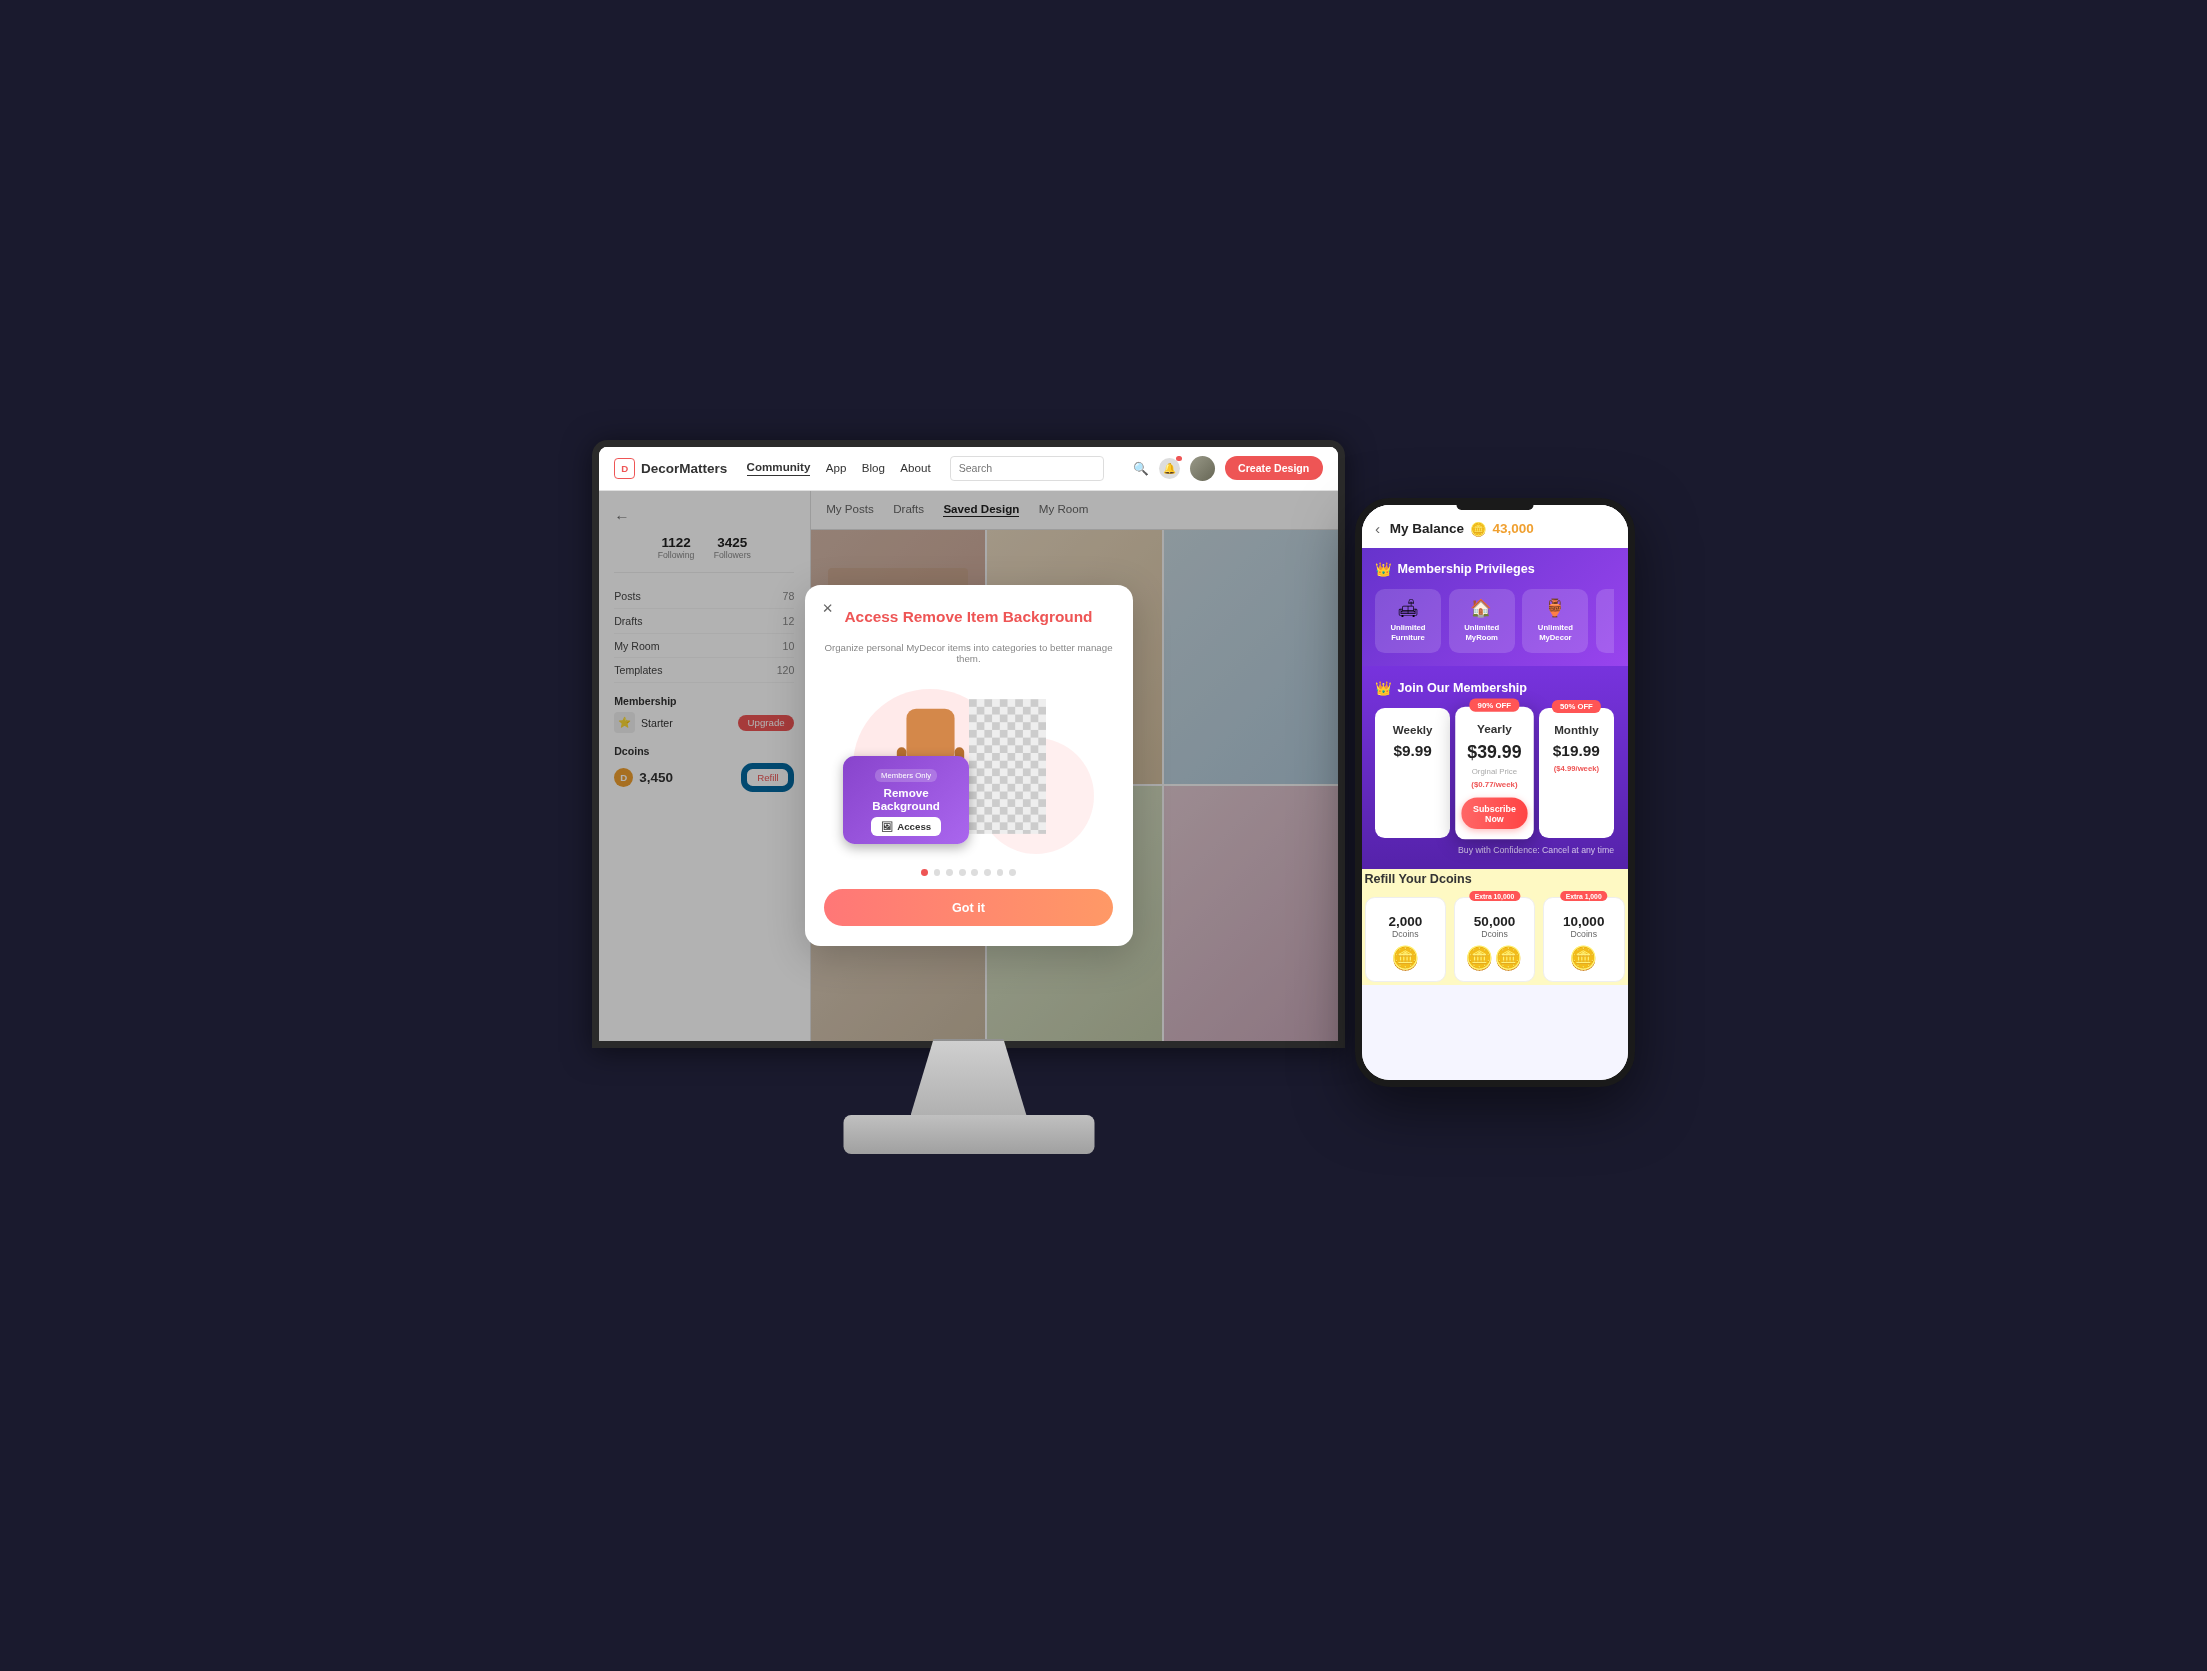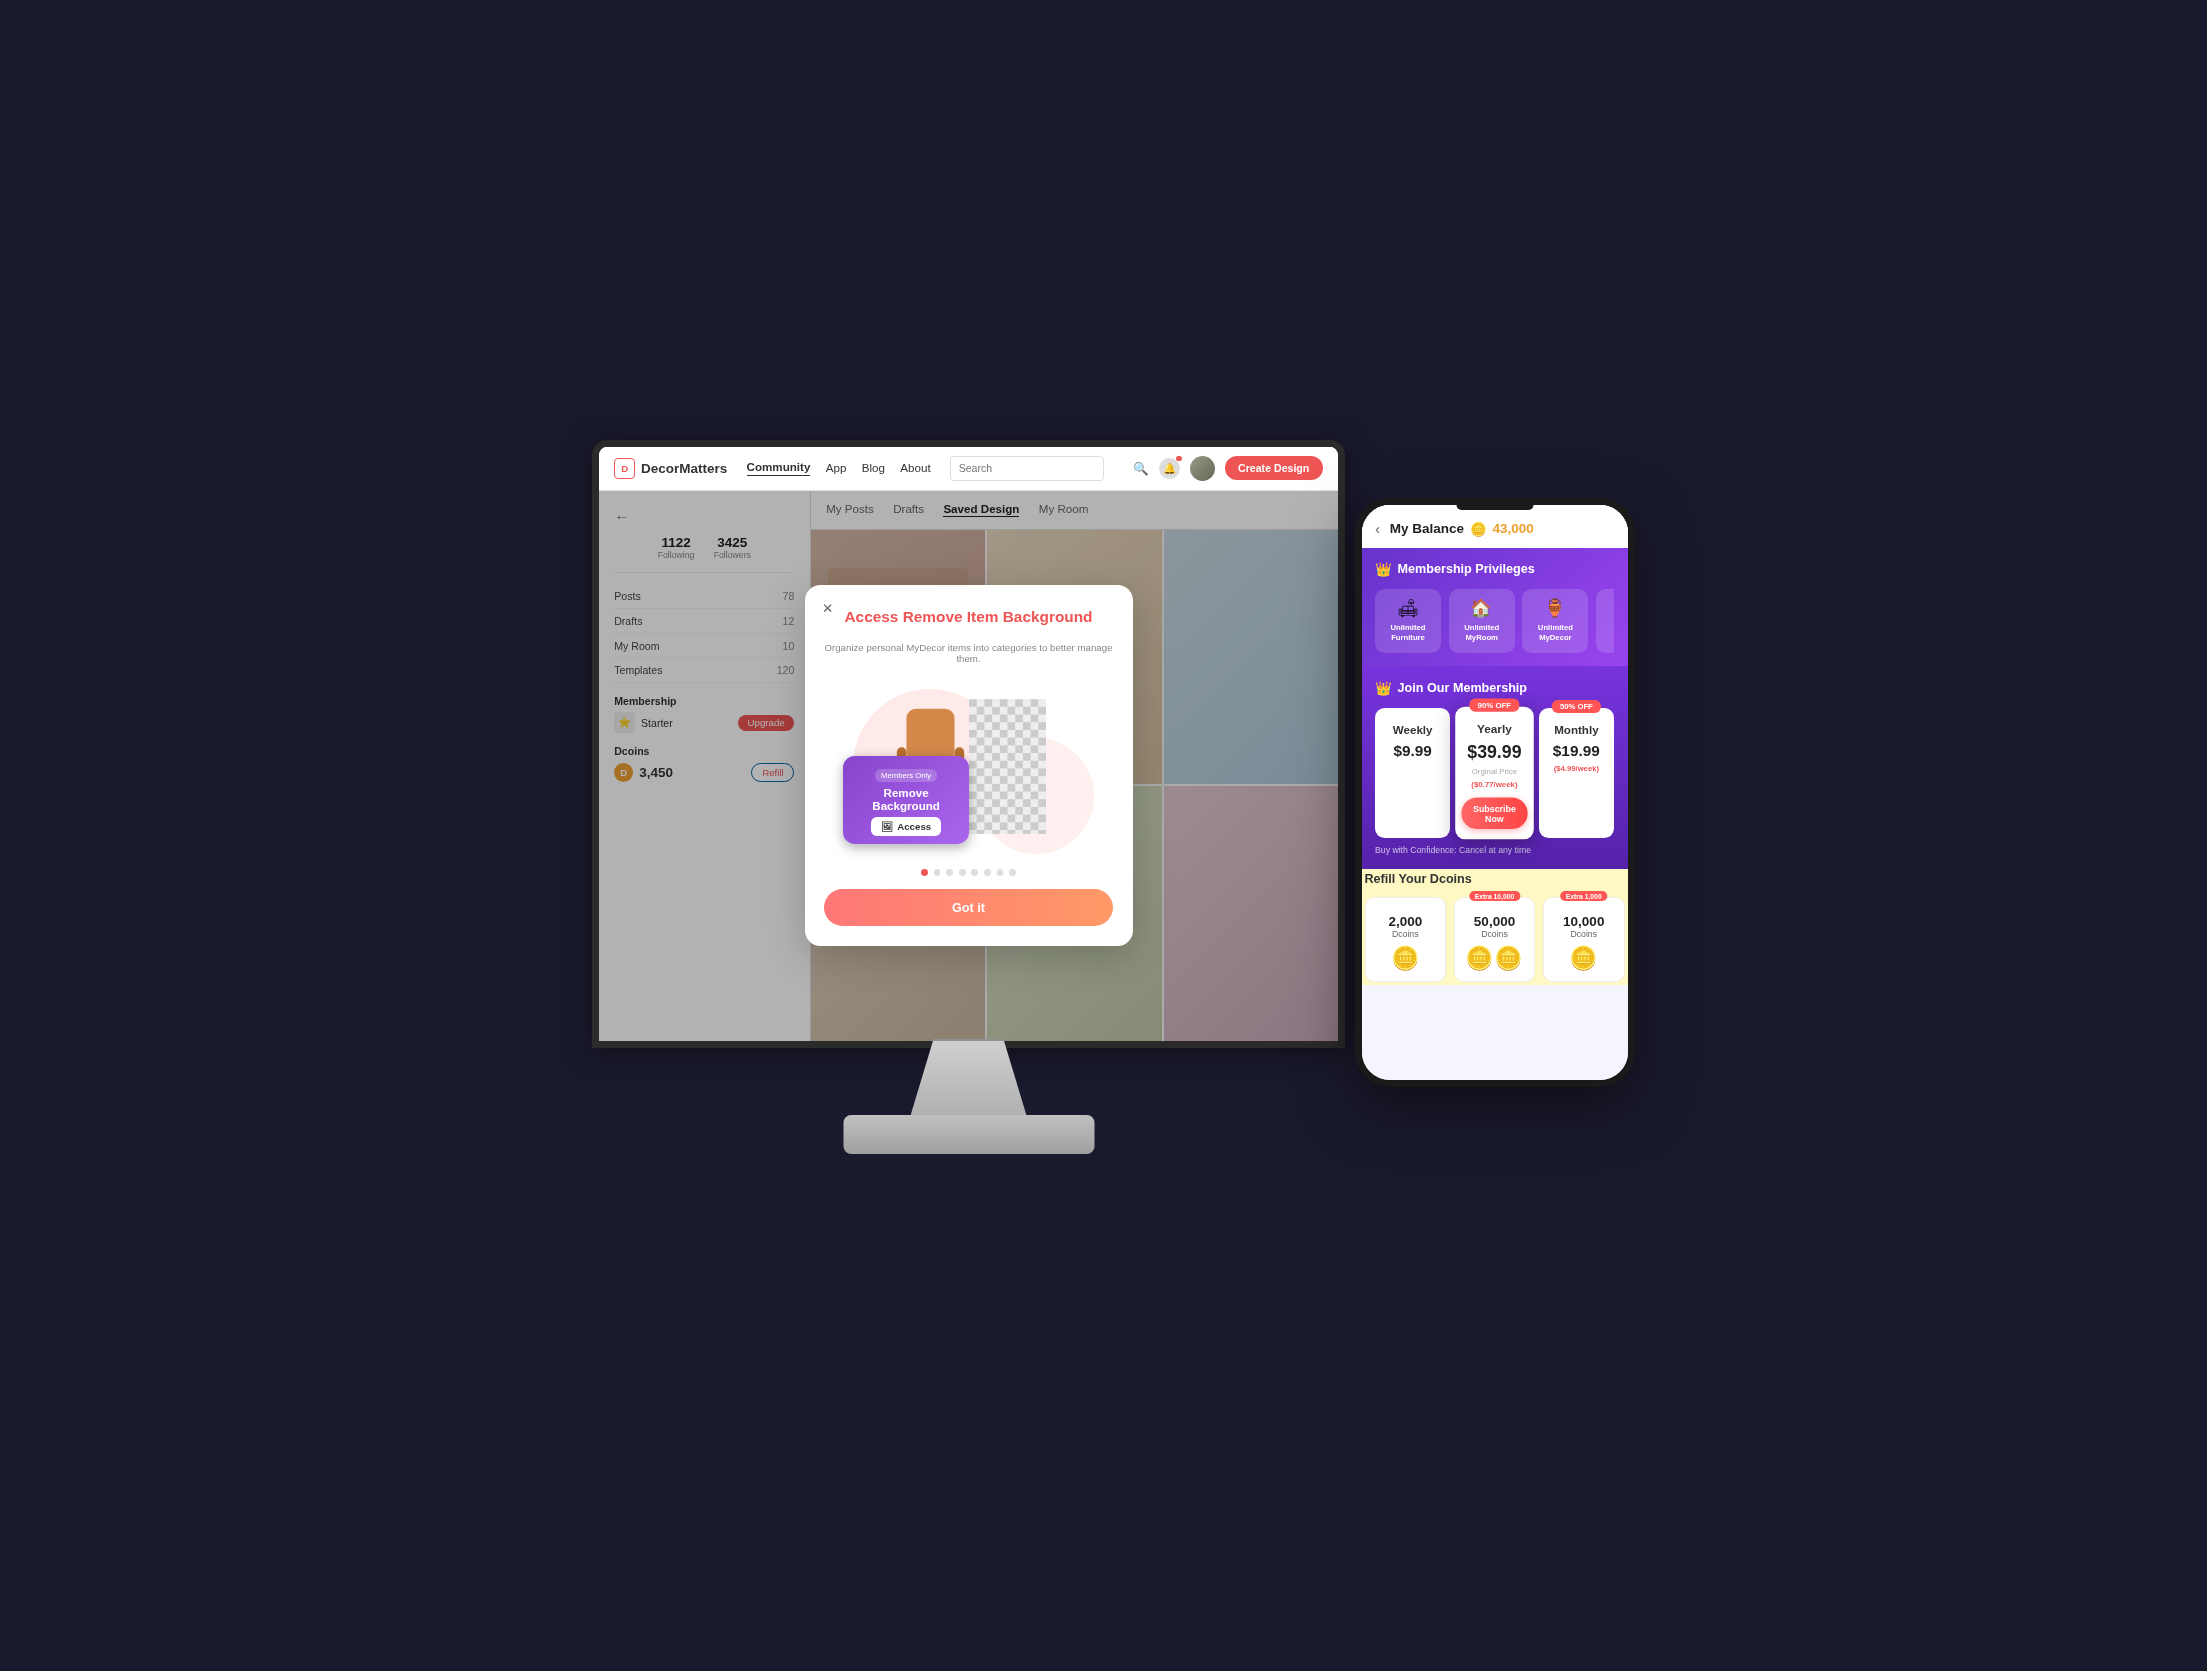--- a/index.html
+++ b/index.html
@@ -376,21 +376,21 @@
       border-radius: 50%;
       display: flex;
       align-items: center;
       justify-content: center;
       font-size: 9.7px;
       color: white;
       font-weight: 700;
     }
 
     .refill-btn {
-      border: 1px solid #0369a1;
+      border: 6px solid #0369a1;
       color: #e55;
       background: white;
       border-radius: 11.6px;
       padding: 2.9px 9.7px;
       font-size: 9.7px;
       cursor: pointer;
     }
 
     
     .main-content {
@@ -812,21 +812,21 @@
       font-size: 8.7px;
       font-weight: 700;
       cursor: pointer;
       margin-top: 7.7px;
       box-shadow: 0 1.9px 7.7px rgba(255,80,80,0.4);
     }
 
     .confidence-text {
       color: rgba(255,255,255,0.7);
       font-size: 8.7px;
-      text-align: left;
+      text-align: right;
       margin-top: 7.7px;
     }
 
     
     .dcoins-refill-section {
       background: #fef9c3;
       padding: 3px;
     }
 
     .refill-title {

